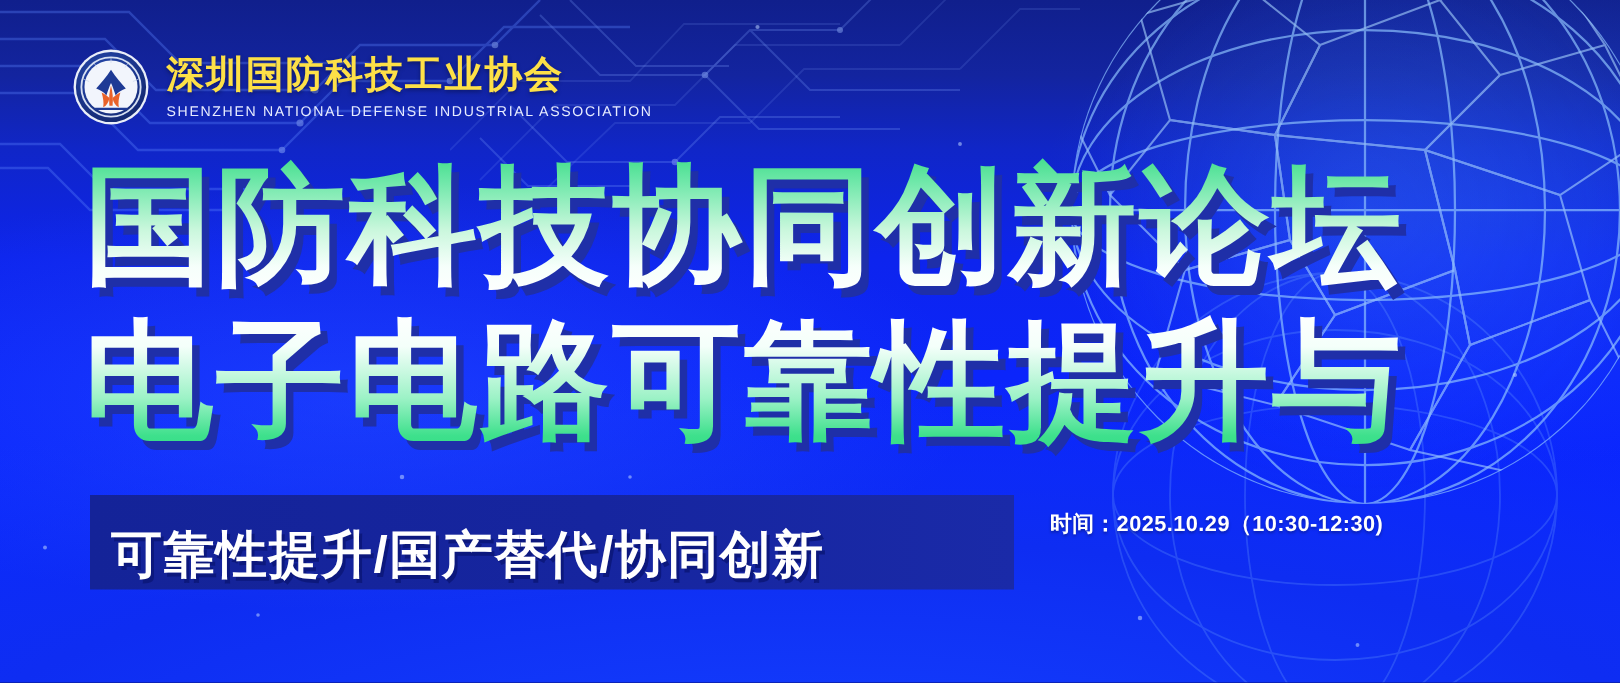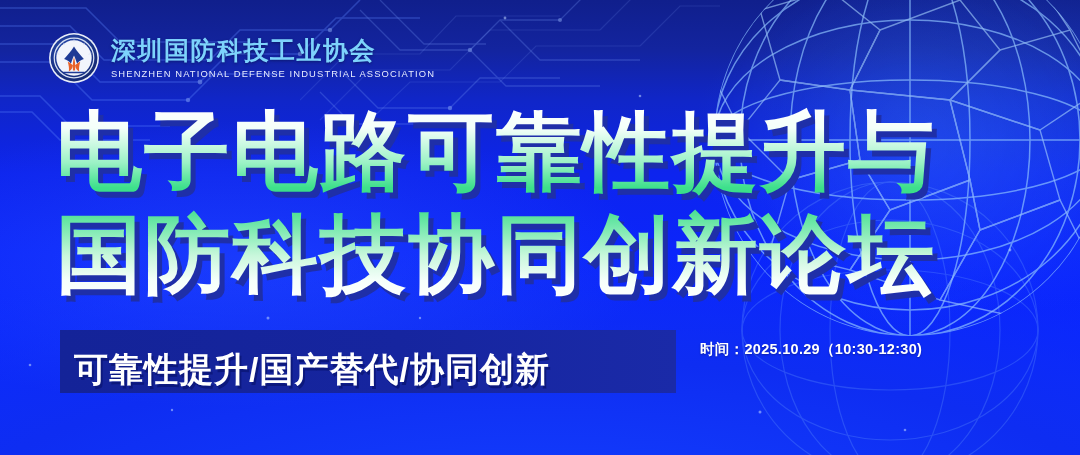--- a/index.html
+++ b/index.html
@@ -41,21 +41,21 @@
   .dots { position: absolute; inset: 0; }
 
   
   .logo-row {
     position: absolute; left: 48px; top: 32px;
     display: flex; align-items: center; gap: 11px;
   }
   .emblem { width: 52px; height: 52px; flex: 0 0 52px; }
   .logo-text { display: flex; flex-direction: column; justify-content: center; }
   .logo-cn {
-    font-size: 25px; font-weight: bold; color: #7dd3fc;
+    font-size: 25px; font-weight: bold; color: #fde047;
     letter-spacing: 1.5px; line-height: 1.08;
     text-shadow: 0 1px 3px rgba(0,0,0,.35);
   }
   .logo-en {
     font-size: 9.4px; color: #e7ecff; letter-spacing: 1.12px;
     margin-top: 4px; white-space: nowrap; font-weight: 400;
   }
 
   
   .title-block { position: absolute; left: 56px; top: 100px; }
@@ -250,28 +250,28 @@
       <path d="M50 48 C48 56 47 64 48 74 L52 74 C53 64 52 56 50 48 Z" fill="#e8622a"></path>
       <path d="M30 78 L70 78" stroke="#1e3a95" stroke-width="3" stroke-linecap="round"></path>
     </svg>
     <div class="logo-text">
       <div class="logo-cn">深圳国防科技工业协会</div>
       <div class="logo-en">SHENZHEN NATIONAL DEFENSE INDUSTRIAL ASSOCIATION</div>
     </div>
   </div>
 
   <div class="title-block">
+    <div class="title-line alt">
+      <span class="shadow">国防科技协同创新论坛</span>
+      <span class="face">国防科技协同创新论坛</span>
+    </div>
     <div class="title-line">
       <span class="shadow">电子电路可靠性提升与</span>
       <span class="face">电子电路可靠性提升与</span>
     </div>
-    <div class="title-line alt">
-      <span class="shadow">国防科技协同创新论坛</span>
-      <span class="face">国防科技协同创新论坛</span>
-    </div>
   </div>
 
   <div class="subtitle-band">
     <div class="subtitle-text">可靠性提升/国产替代/协同创新</div>
   </div>
 
   <div class="meta">
     <div class="meta-line">时间：2025.10.29（10:30-12:30)</div>
   </div>
 

